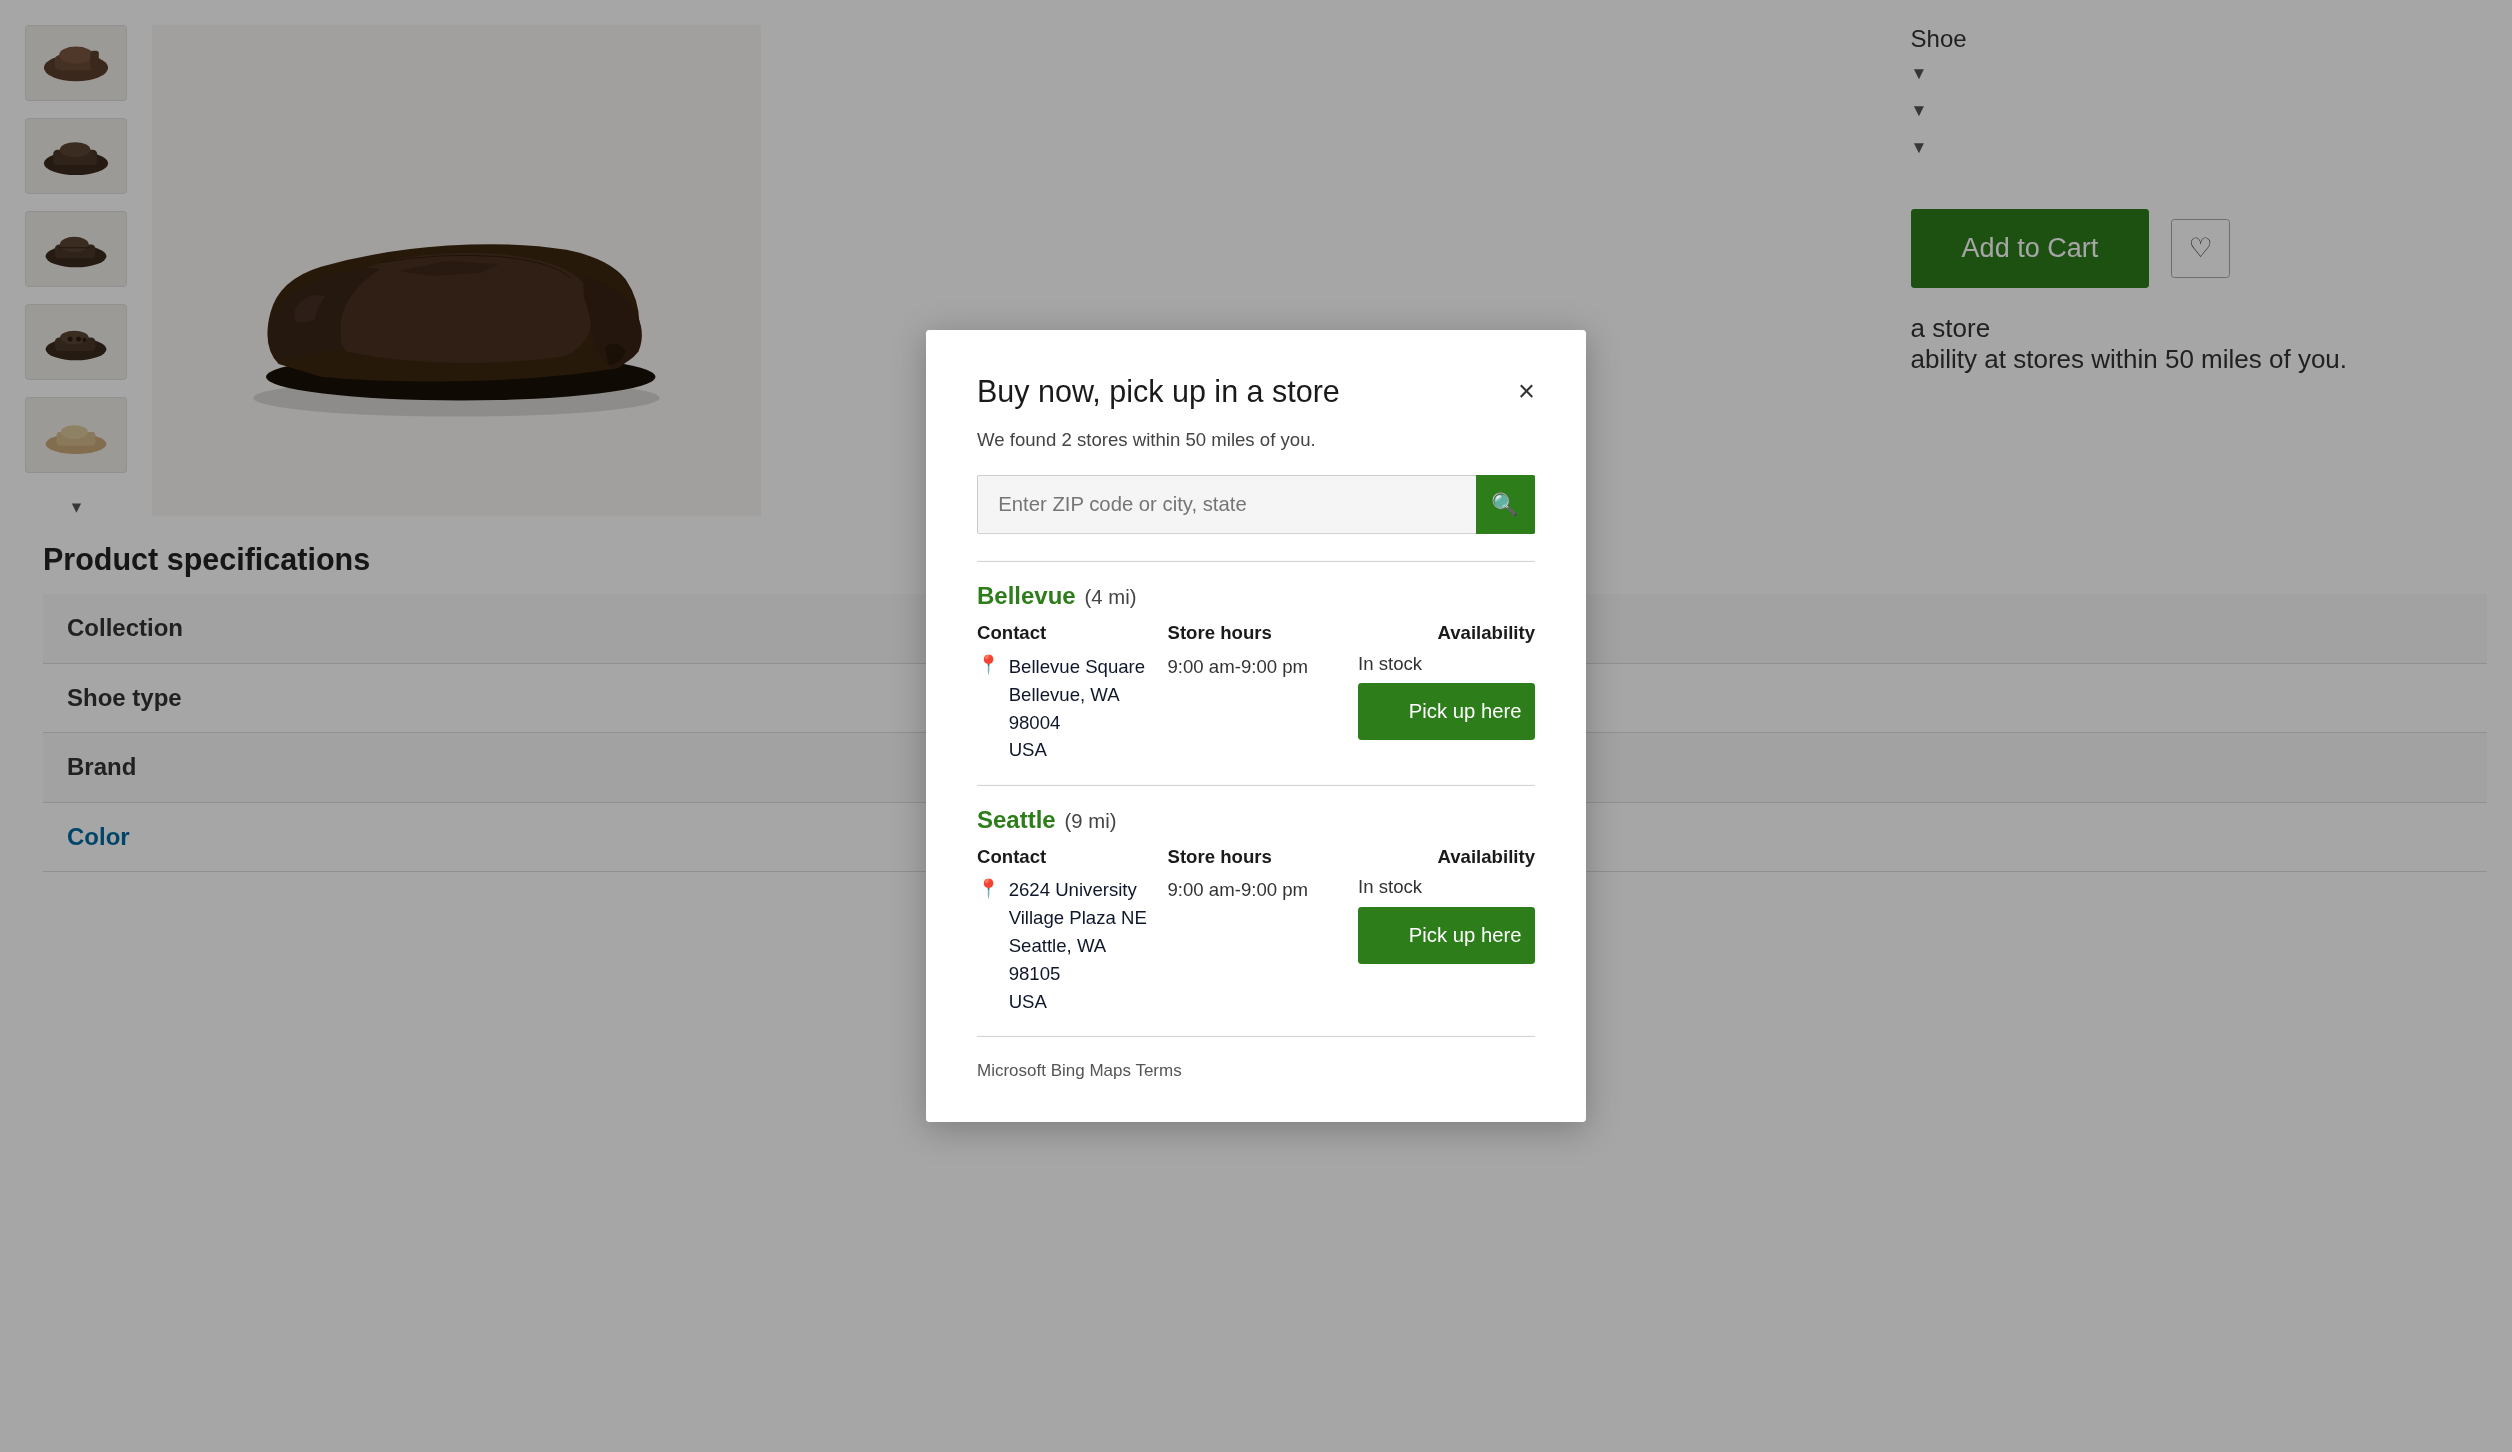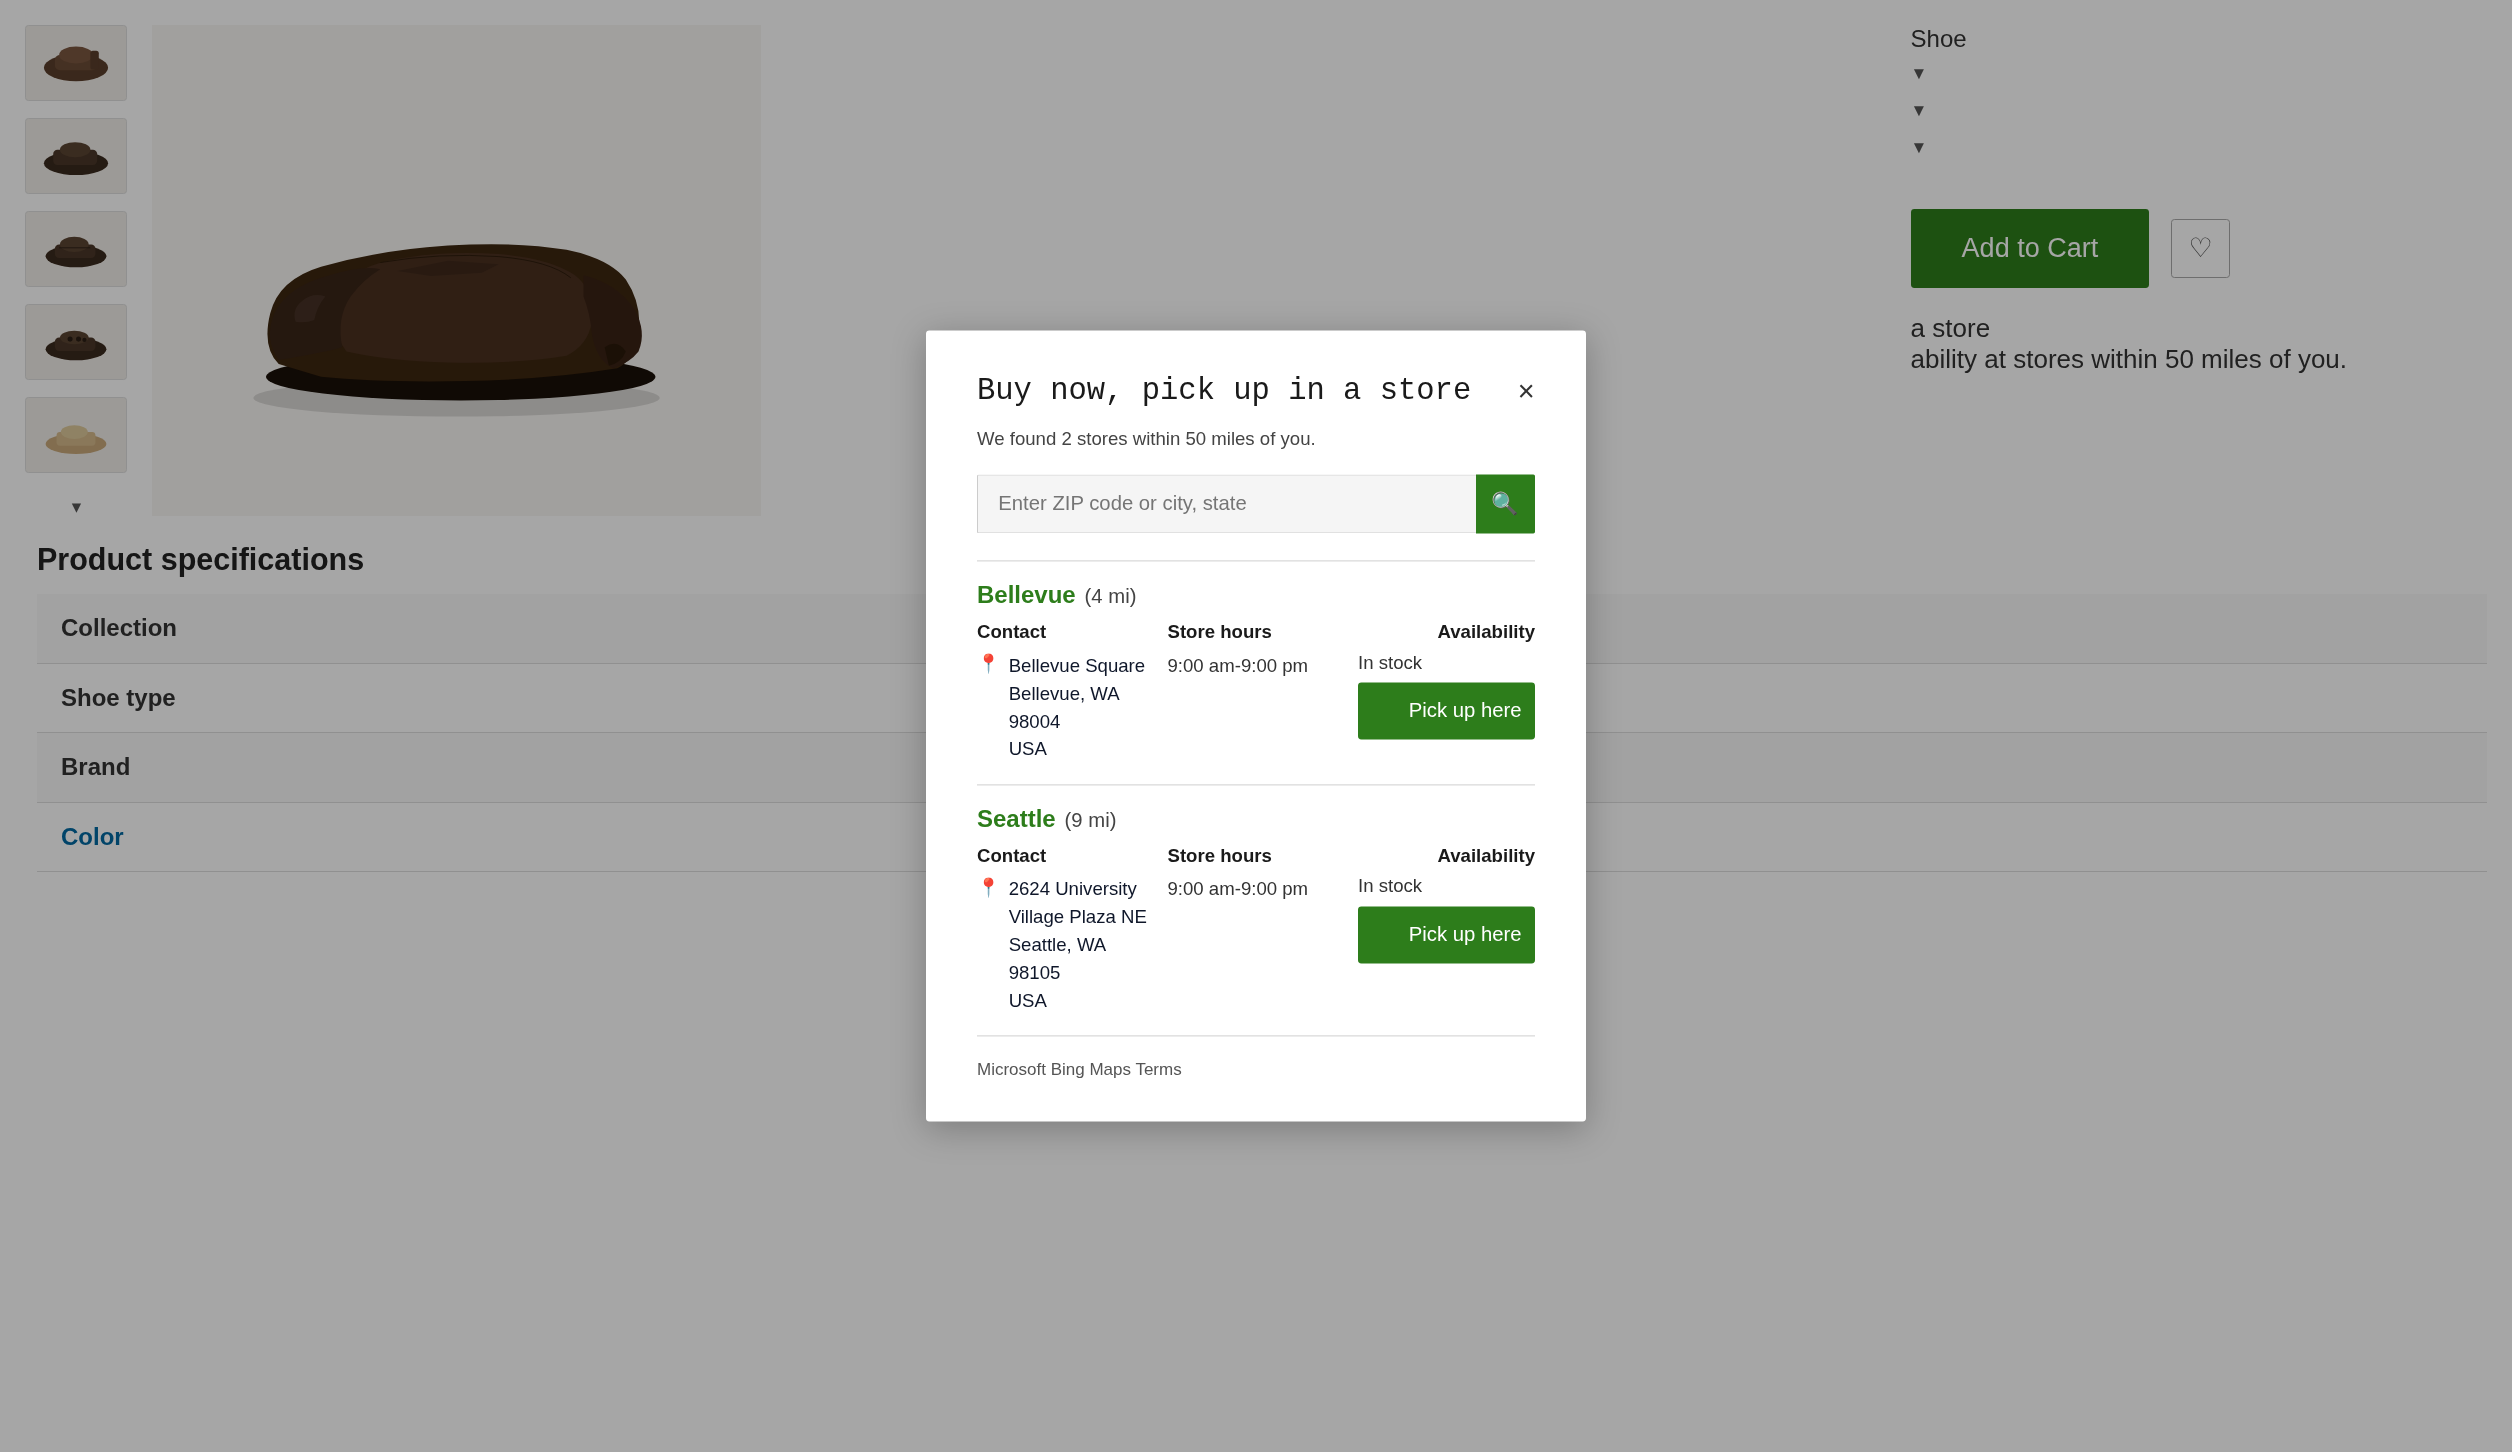--- a/index.html
+++ b/index.html
@@ -141,21 +141,21 @@
     .store-pickup-section {
       margin-top: 25.4px;
       font-size: 26px;
       color: #333;
     }
 
     
     .product-specs {
       position: absolute;
       top: 542px;
-      left: 37px;
+      left: 43px;
       right: 25.4px;
     }
 
     .specs-title {
       font-size: 30.5px;
       font-weight: 600;
       color: #222;
       margin-bottom: 17px;
     }
 
@@ -202,24 +202,23 @@
       width: 660px;
       background: #fff;
       border-radius: 3.4px;
       padding: 44px 51px 41px 51px;
       z-index: 200;
       box-shadow: 0 6.8px 34px rgba(0,0,0,0.25);
     }
 
     .modal-header {
       display: flex;
-      align-items: flex-end;
+      align-items: center;
       justify-content: space-between;
       margin-bottom: 20px;
-      font-family: Liberation Mono, monospace;
     }
 
     .modal-title {
       font-size: 30.5px;
       font-weight: 400;
       color: #1a1a1a;
     }
 
     .modal-close {
       font-size: 29px;

